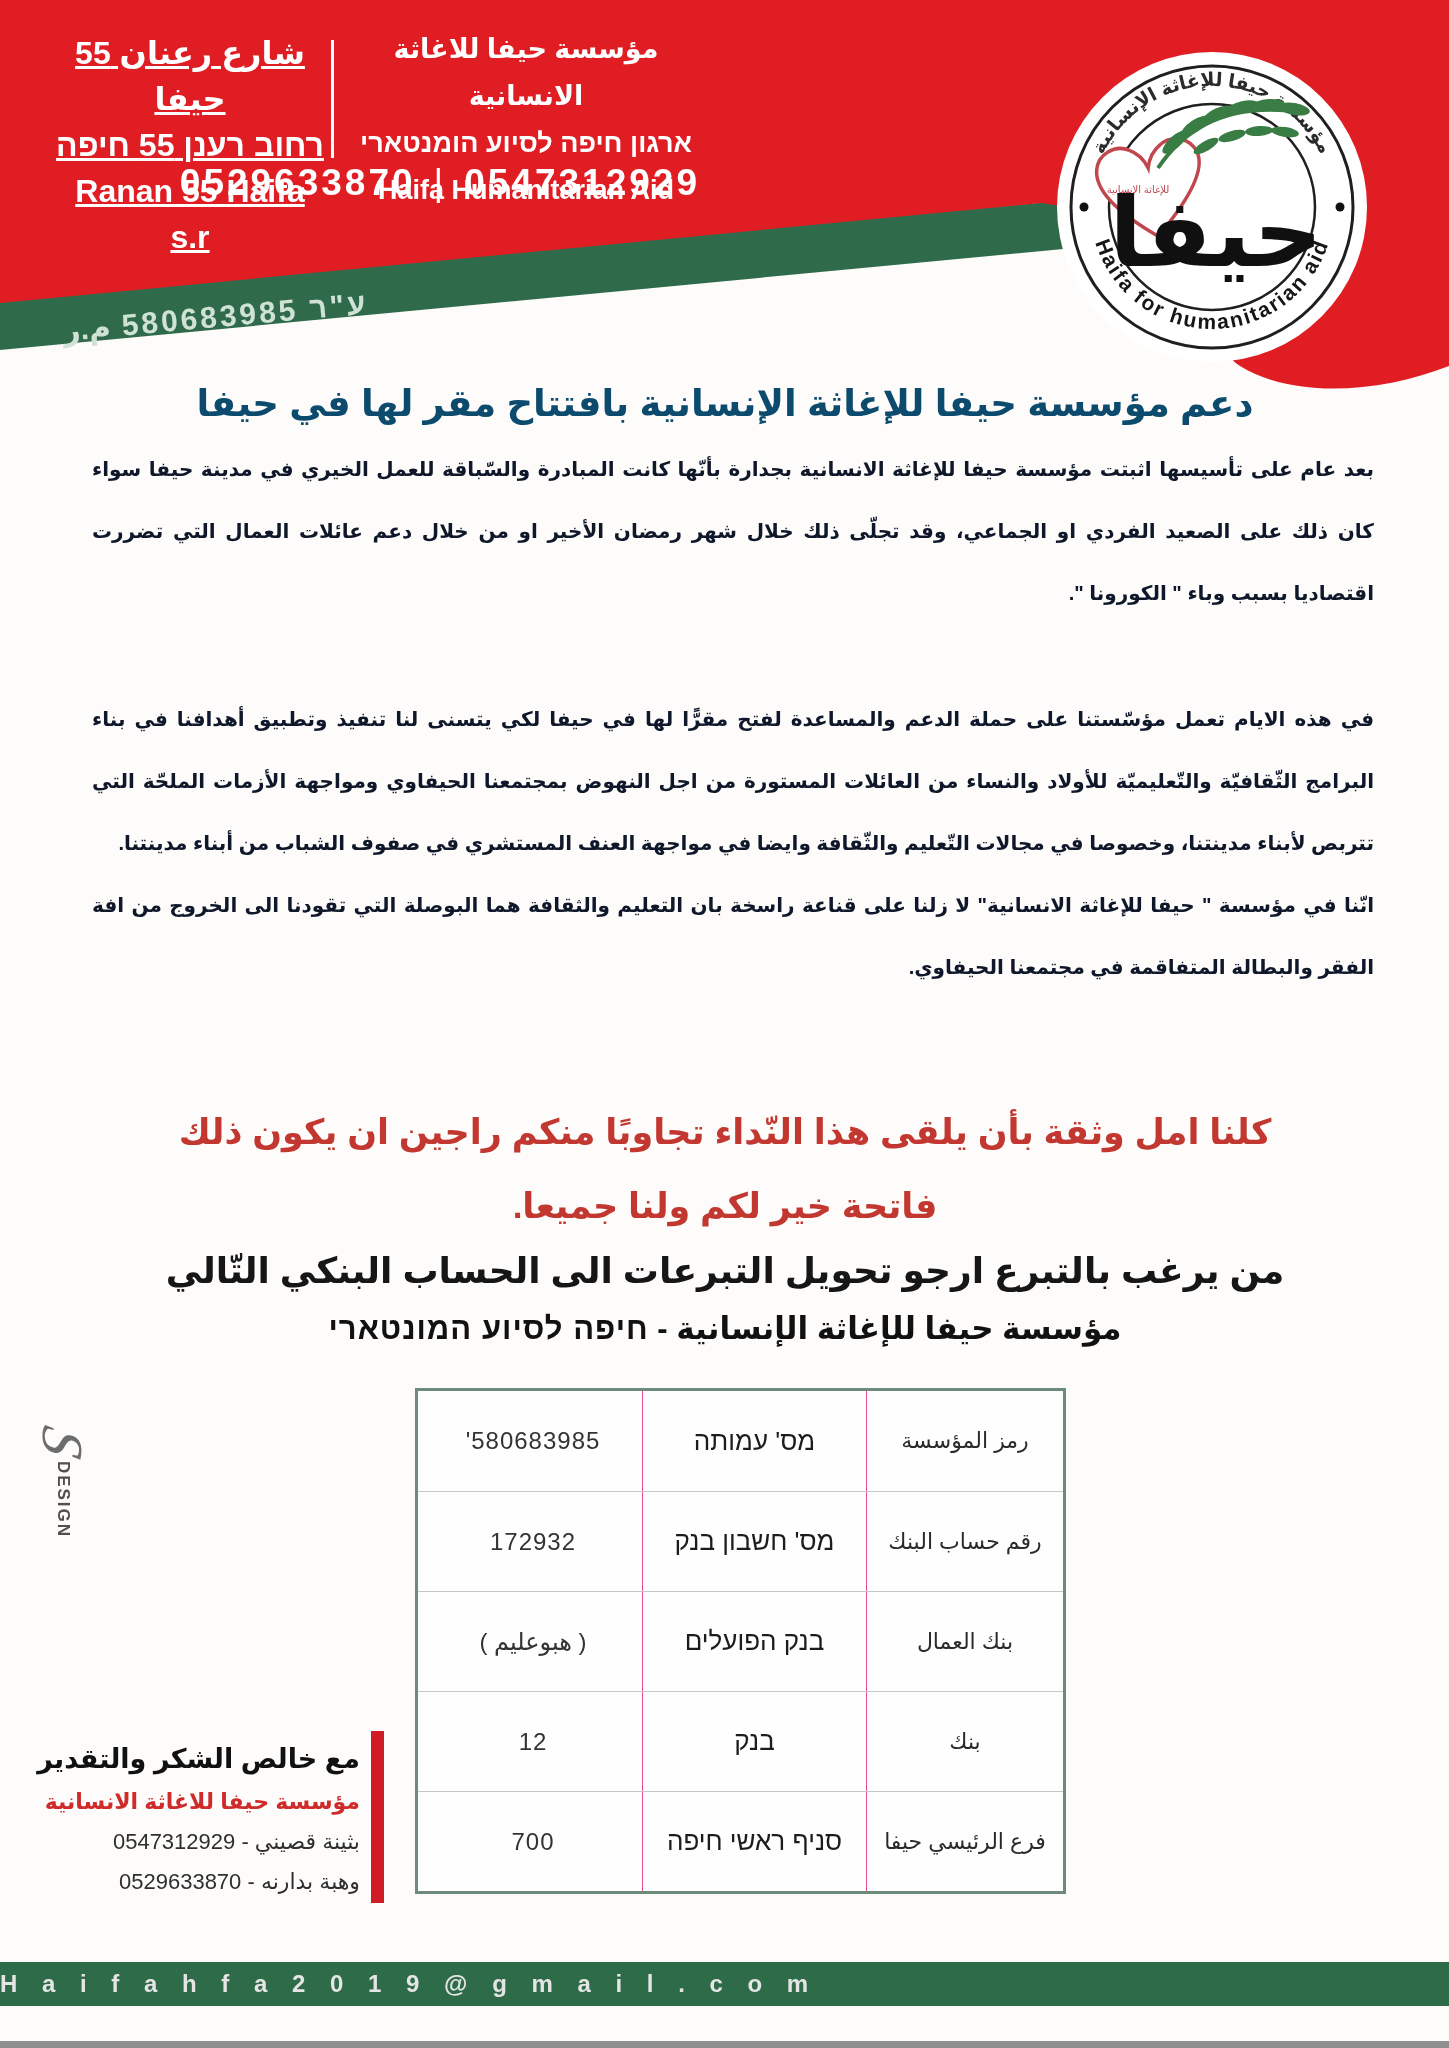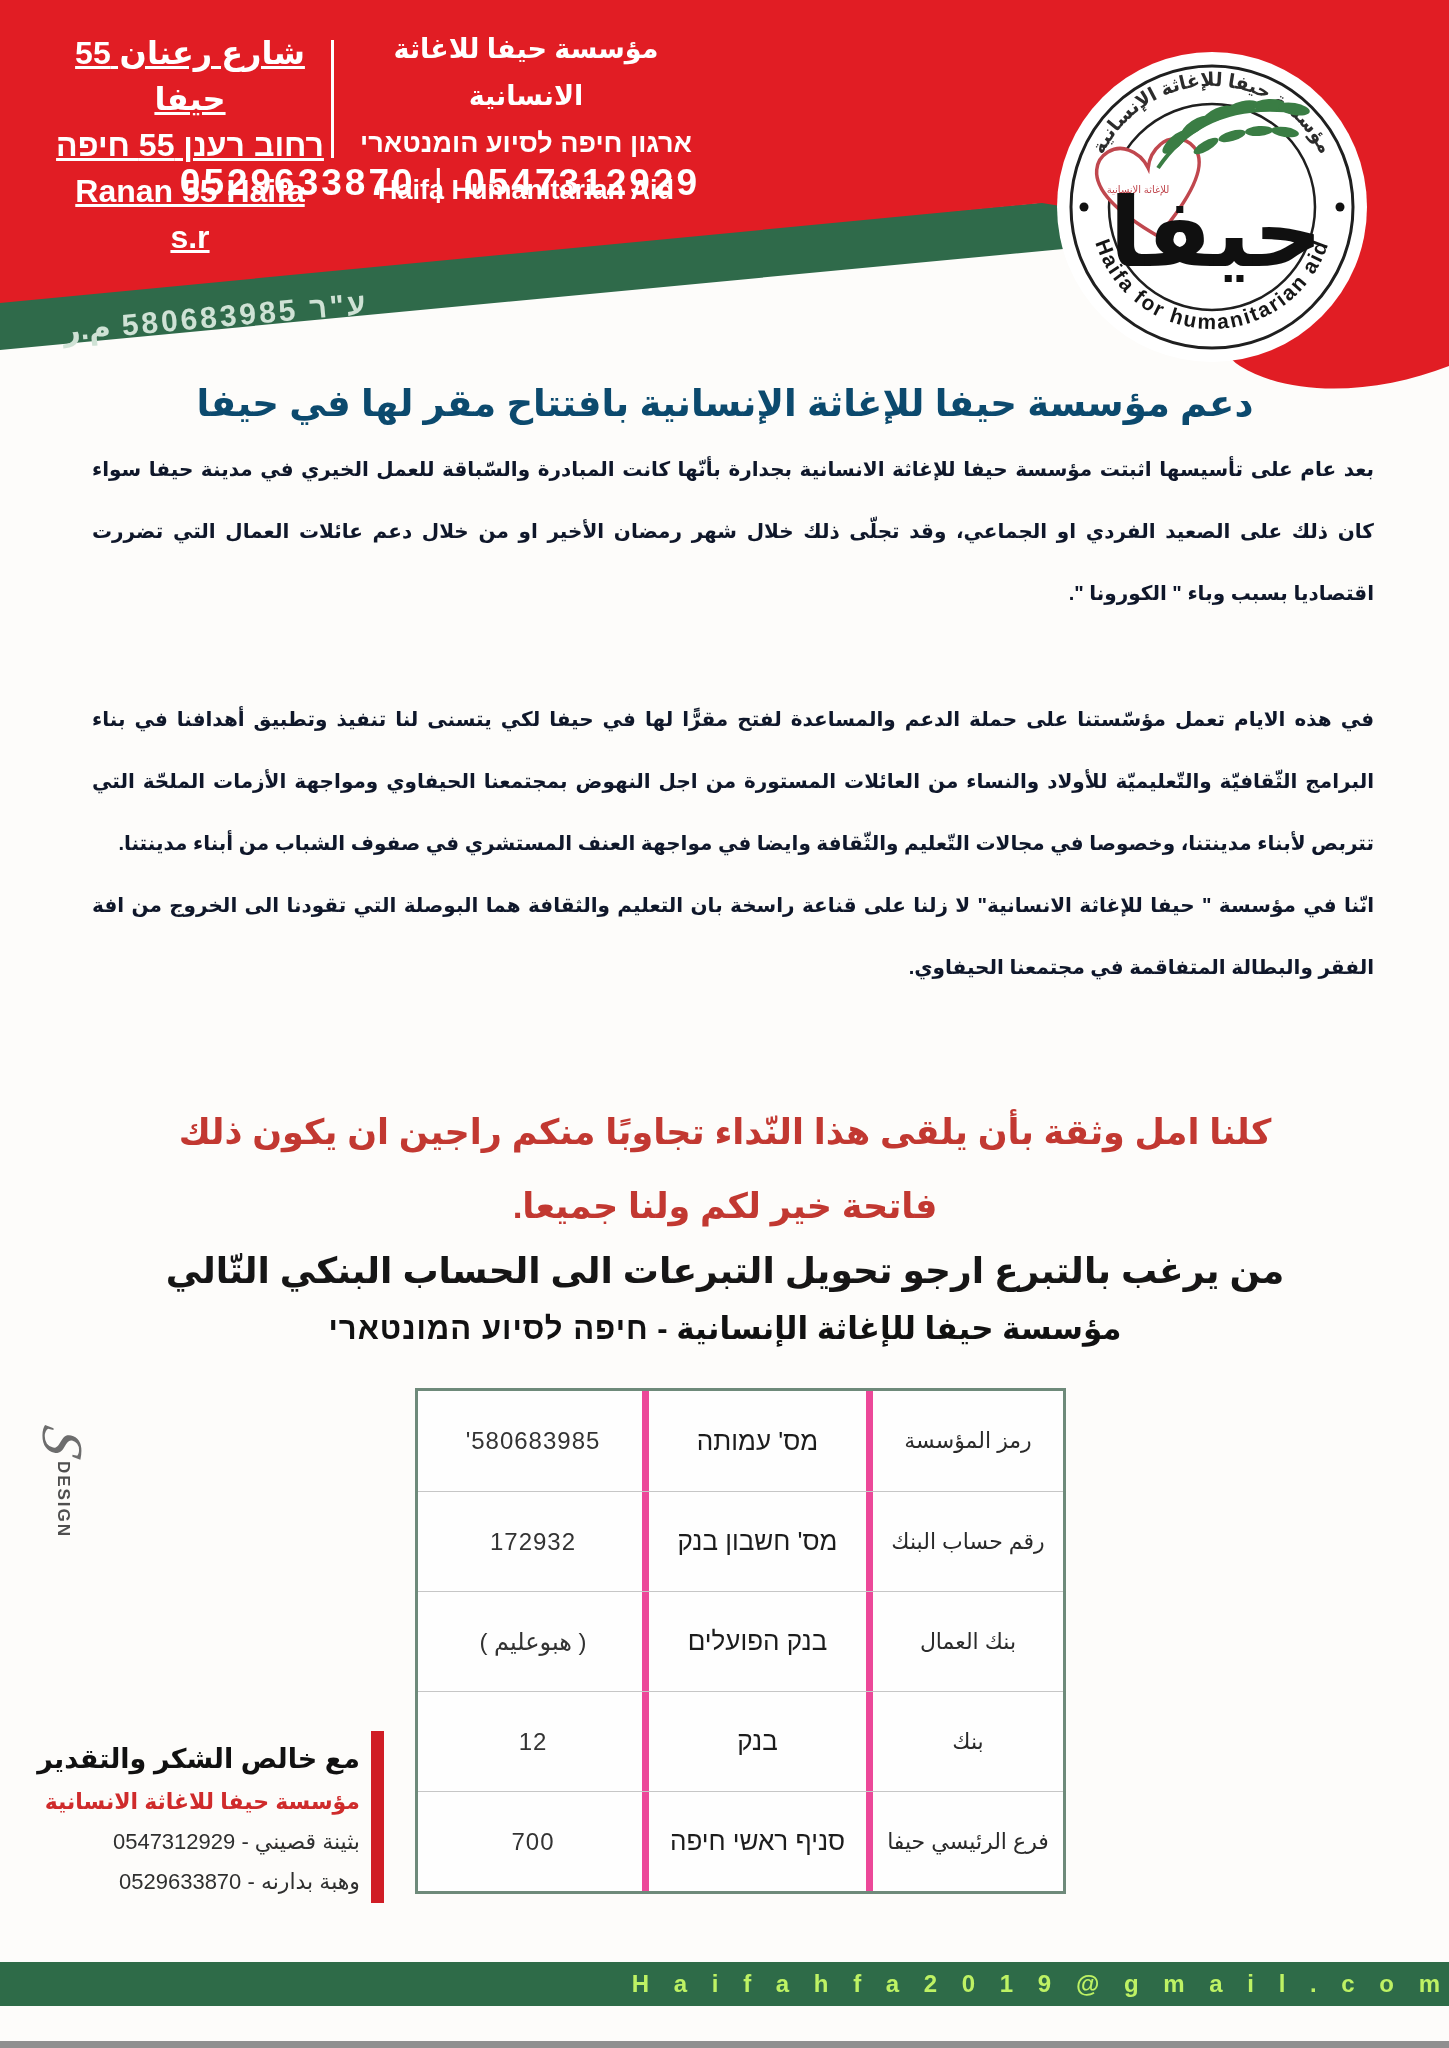--- a/index.html
+++ b/index.html
@@ -43,21 +43,21 @@
     color:#111;font-size:31px;font-weight:bold;letter-spacing:1px;
   }
   
   .bank-table{
     position:absolute;left:415px;top:1388px;width:645px;height:500px;
     border:3px solid #6e8a7a;direction:rtl;background:#fefefe;
     display:grid;grid-template-rows:repeat(5,1fr);
   }
   .bank-row{display:grid;grid-template-columns:197px 224px 224px;border-top:1px solid #c6c6c6;}
   .bank-row:first-child{border-top:none;}
-  .bank-cell{display:flex;align-items:center;justify-content:center;border-left:7px solid #ec4899;}
+  .bank-cell{display:flex;align-items:center;justify-content:center;border-left:1px solid #ec4899;}
   .bank-cell:last-child{border-left:none;}
   .cell-ar{font-size:22px;color:#2a2a2a;}
   .cell-he{font-size:26px;color:#1c1c1c;direction:rtl;}
   .cell-val{font-size:24px;color:#333;letter-spacing:1px;direction:ltr;padding-left:6px;}
   
   .thanks-bar{position:absolute;left:371px;top:1731px;width:13px;height:172px;background:#d01d25;}
   .thanks{position:absolute;left:30px;top:1735px;width:330px;text-align:right;direction:rtl;margin-top:8px;}
   .thanks .t1{font-size:27px;font-weight:bold;color:#111;margin-bottom:14px;}
   .thanks .t2{font-size:22px;font-weight:bold;color:#cf2b2b;margin-bottom:14px;}
   .thanks .t3{font-size:22px;color:#2f2f2f;margin-bottom:14px;}
@@ -65,21 +65,21 @@
   .designer{
     position:absolute;left:8px;top:1408px;width:110px;height:170px;
     transform:rotate(90deg);transform-origin:60px 80px;
     display:flex;align-items:center;justify-content:center;gap:4px;color:#6d6d6d;
   }
   .designer .mark{font-family:"Liberation Serif","DejaVu Serif",serif;font-style:italic;font-size:58px;transform:skewX(-12deg);}
   .designer .lbl{font-size:17px;font-weight:bold;letter-spacing:2px;color:#4f4f4f;}
   
   .footer-bar{
     position:absolute;left:0;top:1962px;width:1449px;height:44px;background:#2e6b48;
-    color:#bef264;text-align:right;line-height:44px;font-size:24px;font-weight:bold;letter-spacing:9px;
+    color:#e5e5e5;text-align:left;line-height:44px;font-size:24px;font-weight:bold;letter-spacing:9px;
   }
   .bottom-strip{position:absolute;left:0;top:2041px;width:1449px;height:7px;background:#8f8f8f;}
 </style>
 </head>
 <body>
 
 <div class="page">
 
   <svg class="header-svg" width="1449" height="420" viewBox="0 0 1449 420">
 

